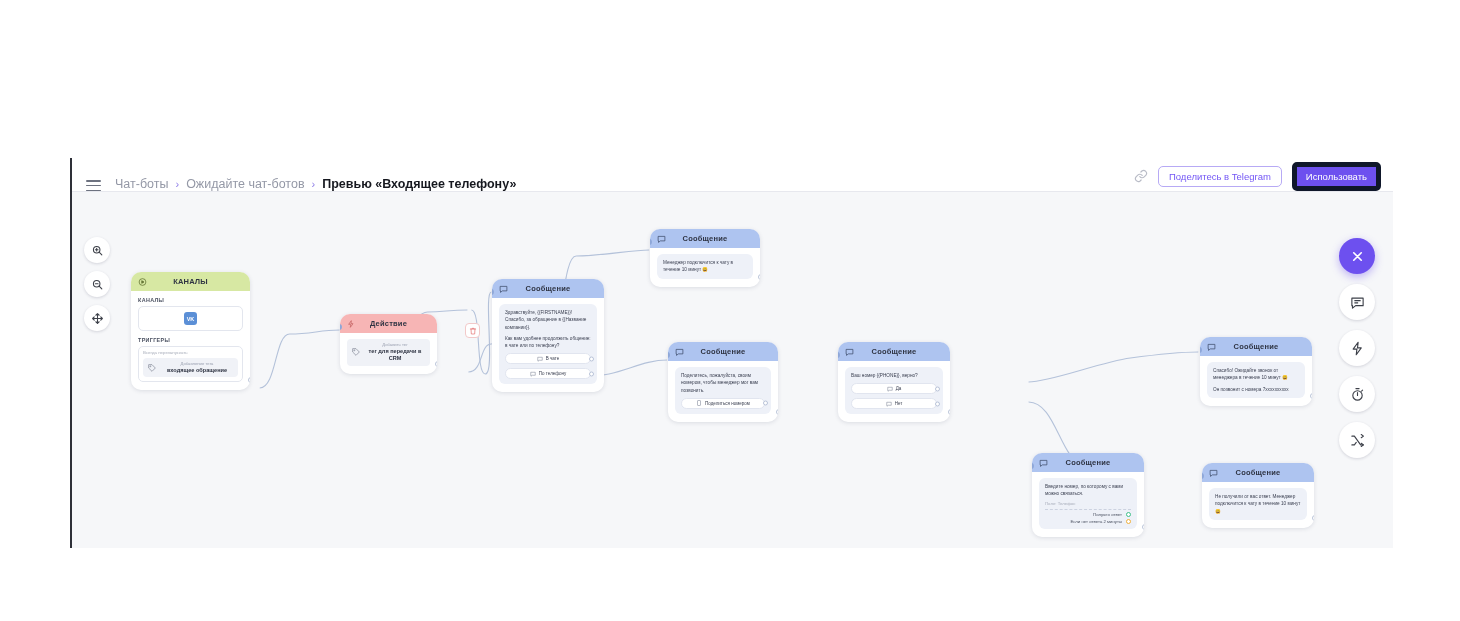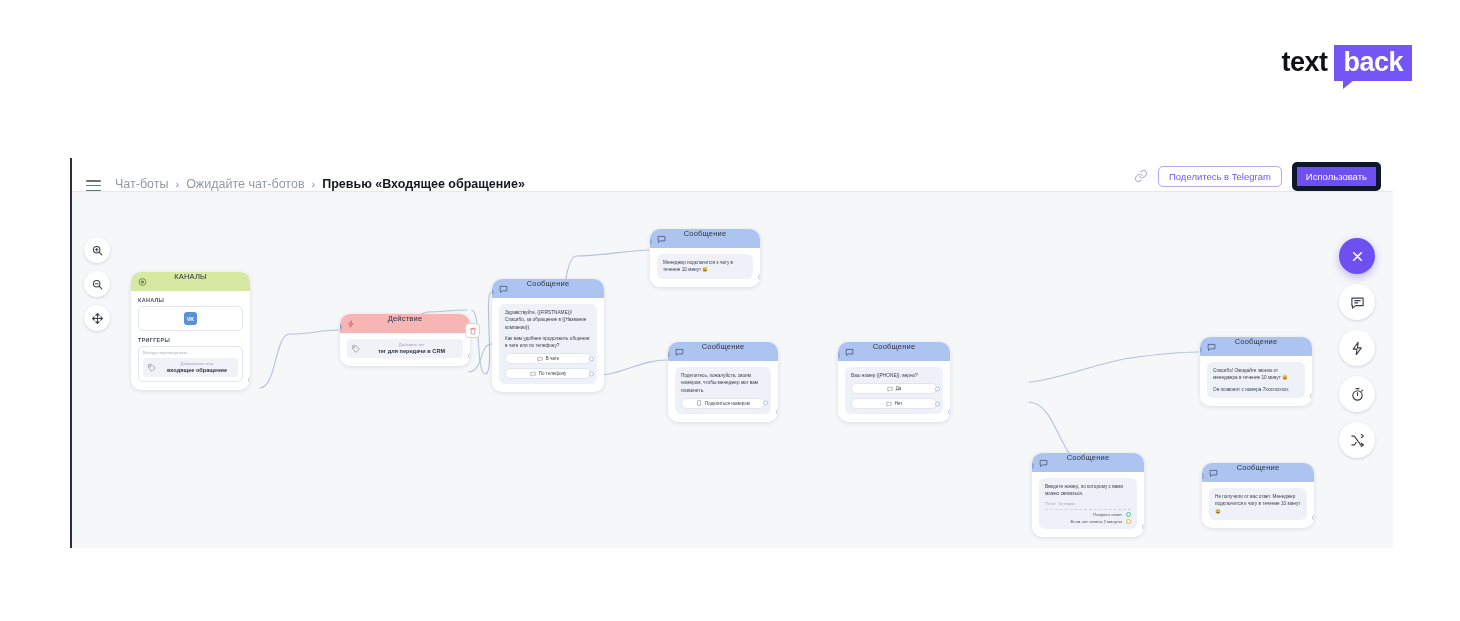--- a/index.html
+++ b/index.html
@@ -81,22 +81,22 @@
   .tbtn-lg { width: 36px; height: 36px; }
   .tbtn-primary { background: #6d50ef; color: #fff; box-shadow: 0 3px 9px rgba(109,80,239,.42); }
 
   
   .node {
     position: absolute; border-radius: 10px; background: #fff;
     box-shadow: 0 1px 4px rgba(40,48,80,.13);
     overflow: hidden; z-index: 3;
   }
   .node-hd {
-    height: 19px; display: flex; justify-content: center;
-    position: relative; font-size: 7.5px; font-weight: 400; color: #2e3342; letter-spacing: .2px;
+    height: 19px; display: flex; align-items: center; justify-content: center;
+    position: relative; font-size: 7.5px; font-weight: 700; color: #2e3342; letter-spacing: .2px;
   }
   .node-hd .hd-ico { position: absolute; left: 7px; top: 50%; transform: translateY(-50%); display: flex; }
   .hd-start { background: #d7e8a3; }
   .hd-msg  { background: #aec4f0; }
   .hd-act  { background: #f7b5b5; }
   .node-bd { padding: 6px 7px 8px 7px; }
 
   .sec-label { font-size: 5.4px; font-weight: 700; color: #4a5060; letter-spacing: .35px; margin-bottom: 3px; }
   .box-outline { border: 1px solid #e3e6ee; border-radius: 5px; padding: 5px; display: flex; align-items: center; justify-content: center; }
   .vk-ico { width: 13px; height: 13px; border-radius: 3px; background: #5b8fd6; color: #fff; font-size: 5.5px; font-weight: 700; display: flex; align-items: center; justify-content: center; }
@@ -132,40 +132,36 @@
     border: 1px solid #f2c9c9; display: flex; align-items: center; justify-content: center;
     color: #e26b6b; z-index: 5; cursor: pointer;
   }
 </style>
 </head>
 <body>
 
 <div class="page">
 
 
-  <div class="logo">
-    <span class="logo-text">text</span>
-    <span class="logo-bubble">back</span>
-  </div>
 
   <div class="app">
 
     <div class="topbar">
       <div class="burger">
           <span></span>
           <span></span>
           <span></span>
         </div>
 
       <div class="crumbs">
         <span class="crumb">Чат-боты</span>
         <span class="crumb-sep">›</span>
         <span class="crumb">Ожидайте чат-ботов</span>
         <span class="crumb-sep">›</span>
-        <span class="crumb active">Превью «Входящее обращение»</span>
+        <span class="crumb active">Превью «Входящее телефону»</span>
       </div>
 
       <div class="topbar-right">
         <svg class="link-icon" viewBox="0 0 24 24" fill="none" stroke="currentColor" stroke-width="2" stroke-linecap="round">
           <path d="M10 13a5 5 0 0 0 7.5.5l3-3a5 5 0 0 0-7-7l-1.7 1.7"></path>
           <path d="M14 11a5 5 0 0 0-7.5-.5l-3 3a5 5 0 0 0 7 7l1.7-1.7"></path>
         </svg>
         <div class="btn btn-outline">Поделитесь в Telegram</div>
         <div class="btn btn-solid">Использовать</div>
       </div>
@@ -274,21 +270,21 @@
               <span class="trig-txt">
                 <span class="trig-sub" style="display:block;">Добавление тега</span>
                 <span class="trig-main" style="display:block;">входящее обращение</span>
               </span>
             </div>
           </div>
         </div>
         <span class="port-bot"></span>
       </div>
 
-      <div class="node" style="left:268px; top:122px; width:130px;">
+      <div class="node" style="left:268px; top:122px; width:97px;">
         <div class="node-hd hd-act">
           <span class="hd-ico">
             <svg width="8" height="8" viewBox="0 0 24 24" fill="none" stroke="#c05a5a" stroke-width="2" stroke-linejoin="round">
                 <path d="M13 2L5 13h6l-1 9 8-11h-6z"></path>
               </svg>
           </span>
           <span>Действие</span>
         </div>
         <div class="node-bd">
           <div class="trig-inner">

